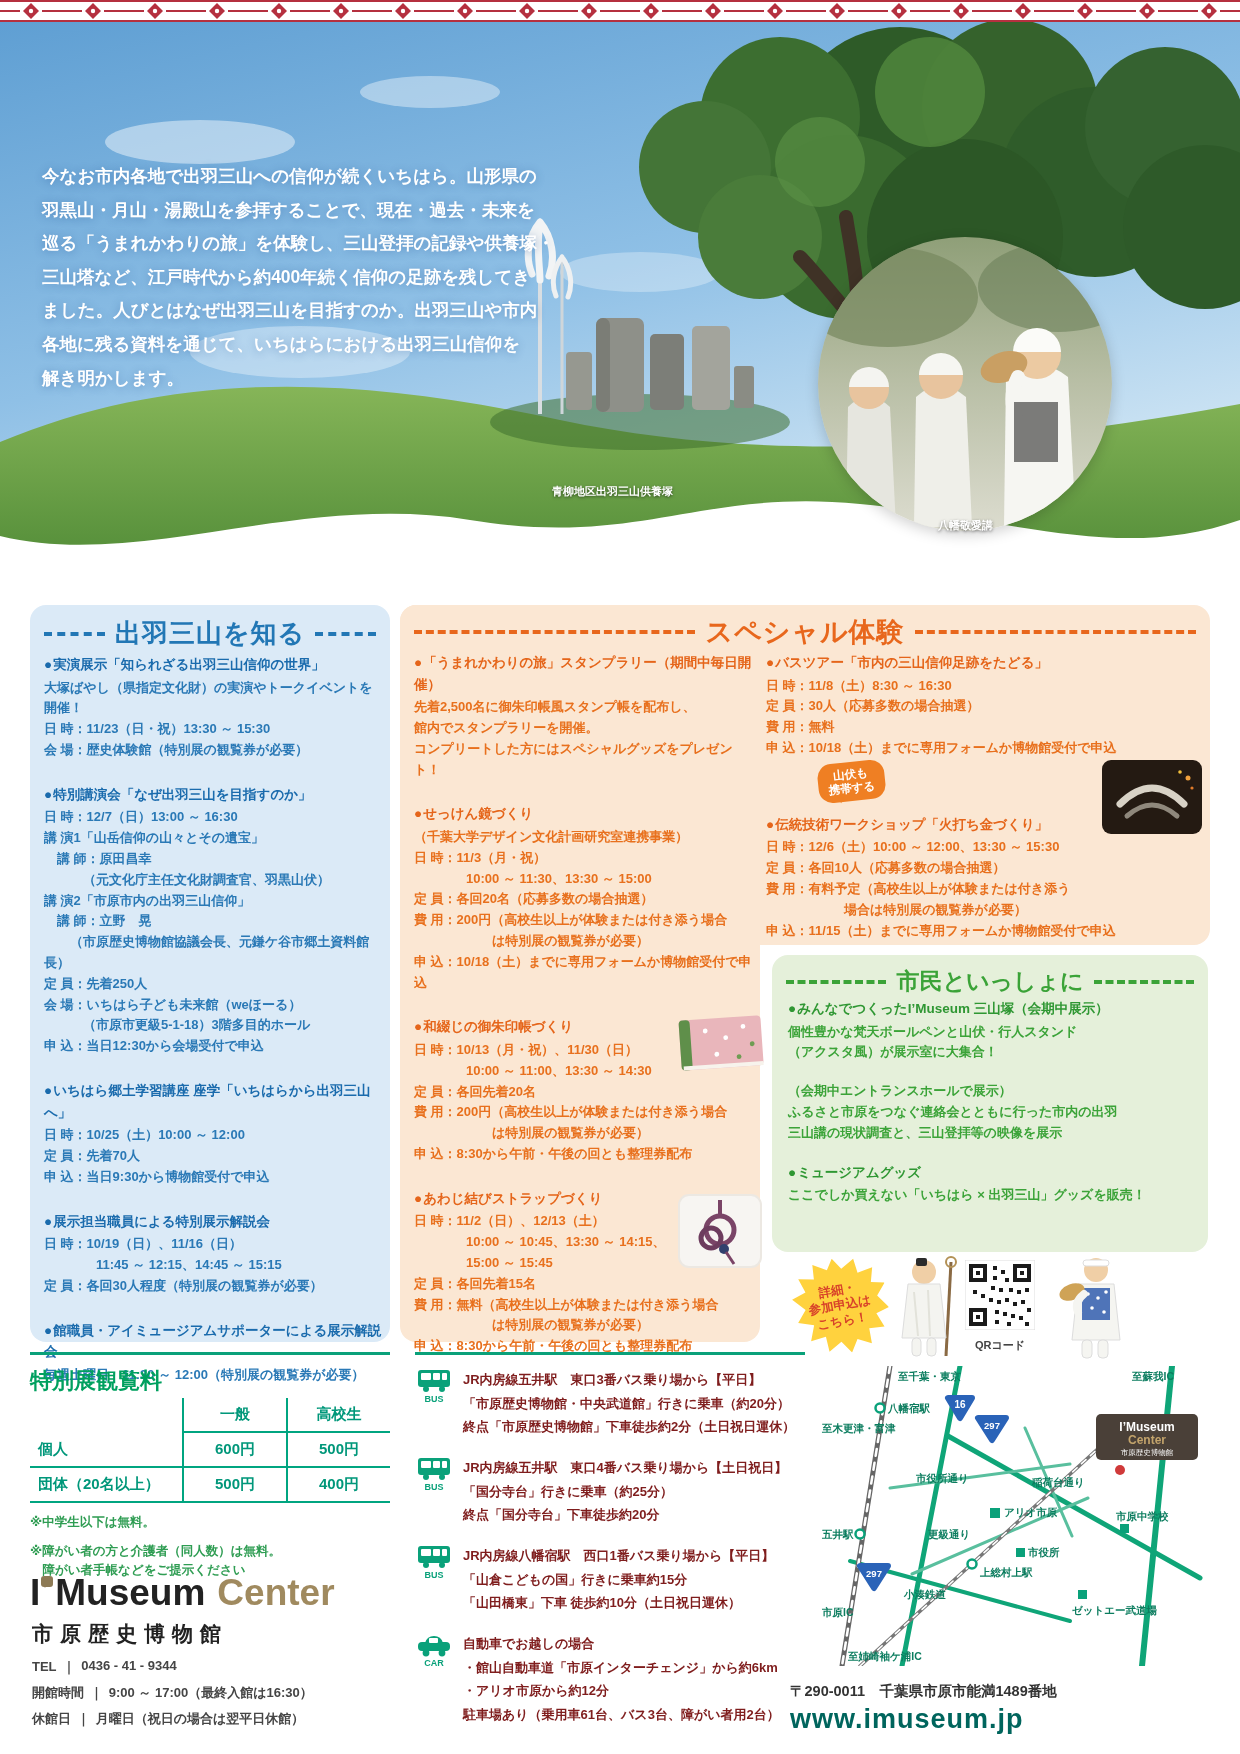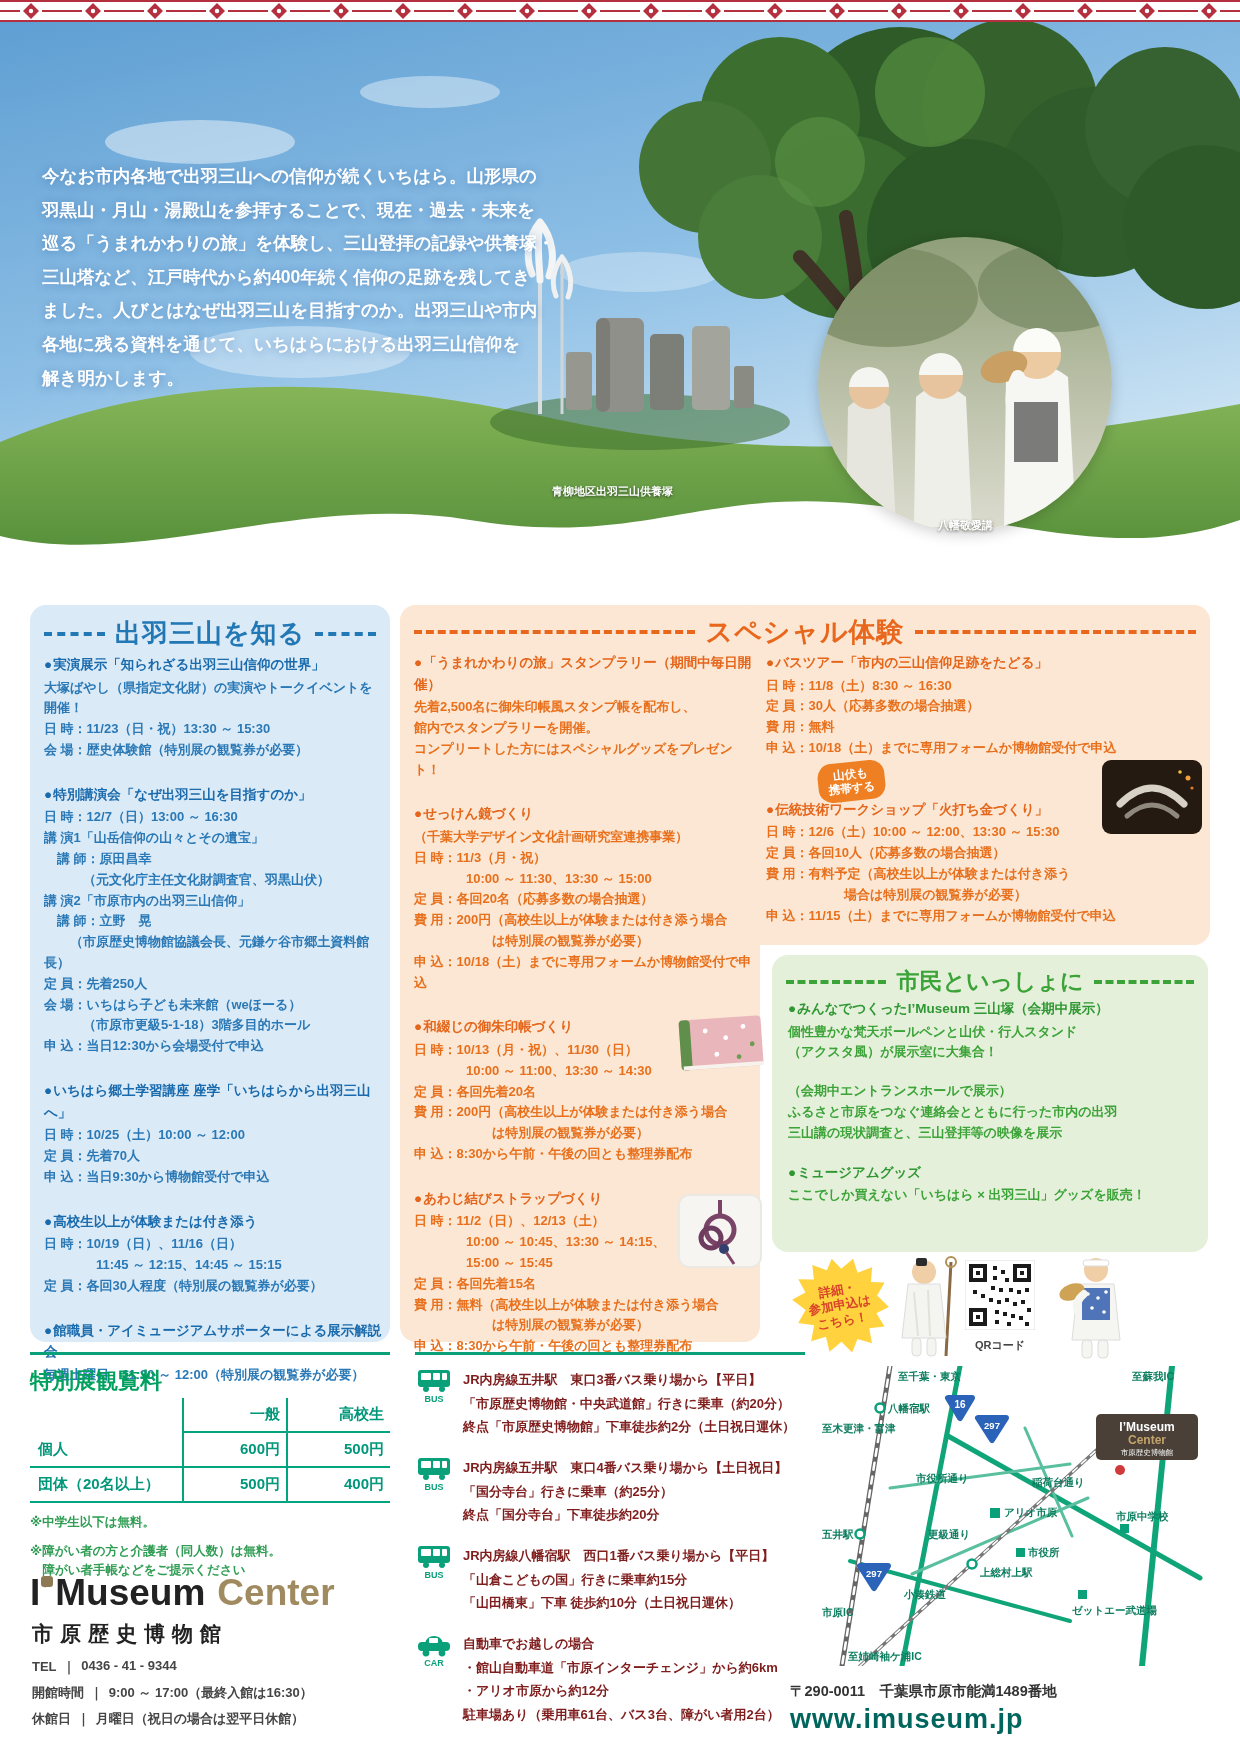--- a/index.html
+++ b/index.html
@@ -45,41 +45,41 @@
   .col-citizen .ev{margin-bottom:18px;}
   .ev-ph{position:absolute;}
   .ph-book{right:-8px;top:-6px;}
   .ph-strap{right:-4px;top:6px;}
   .ph-fire{position:absolute;right:6px;top:108px;}
   .bubble-badge{position:absolute;left:52px;top:110px;background:#ef7f23;color:#fff;
                 font-size:11.5px;font-weight:800;border-radius:14px;padding:5px 10px;
                 white-space:pre-line;text-align:center;line-height:1.25;transform:rotate(-6deg);}
   .bubble-badge::after{content:"";position:absolute;left:18px;bottom:-7px;border:6px solid transparent;
                 border-top-color:#ef7f23;border-left-width:3px;border-right-width:3px;}
-  .r2{margin-top:40px;}
+  .r2{margin-top:55px;}
   
   .qr-row{position:absolute;left:792px;top:1252px;width:420px;height:112px;}
   .burst{position:absolute;left:0;top:6px;width:96px;height:96px;background:#ffd23e;
          display:flex;align-items:center;justify-content:center;text-align:center;
          color:#d8432a;font-size:12.5px;font-weight:800;line-height:1.25;white-space:pre-line;
          transform:rotate(-10deg);
          clip-path:polygon(50% 0%,58% 12%,72% 4%,74% 19%,90% 16%,86% 31%,100% 34%,90% 46%,100% 60%,86% 64%,92% 79%,76% 78%,76% 94%,62% 87%,54% 100%,45% 87%,31% 95%,30% 79%,14% 81%,20% 65%,4% 60%,14% 48%,2% 35%,17% 30%,12% 15%,28% 18%,29% 3%,43% 11%);}
   .qrbox{position:absolute;left:172px;top:8px;width:72px;text-align:center;}
   .qr-label{margin-top:4px;font-size:11px;font-weight:700;color:#444;}
   .char1{position:absolute;left:96px;top:0;}
   .char2{position:absolute;left:258px;top:0;}
   
   .hr{position:absolute;height:3px;background:#0aa17a;top:1352px;}
   .hr1{left:30px;width:360px;}
   .hr2{left:415px;width:390px;}
   
   .pricing{position:absolute;left:30px;top:1366px;width:362px;}
   .pr-title{color:#00a05f;font-size:22px;font-weight:800;margin-bottom:2px;}
   .pt-r{display:grid;grid-template-columns:152px 104px 104px;color:#00977a;font-weight:800;font-size:15px;}
-  .pt-c{padding:7px 6px;text-align:right;border-bottom:2px solid #00a580;}
+  .pt-c{padding:7px 6px;text-align:center;border-bottom:2px solid #00a580;}
   .pt-l{text-align:left;padding-left:8px;}
   .pt-r .pt-c:nth-child(2),.pt-r .pt-c:nth-child(3){border-left:2px solid #00a580;}
   .pt-head .pt-c{border-bottom:2px solid #00a580;}
   .pt-head .pt-l{border-bottom-color:transparent;}
   .pr-note{margin-top:10px;color:#2f9d53;font-size:12.5px;font-weight:700;white-space:pre-line;line-height:1.5;}
   
   .logo{position:absolute;left:30px;top:1572px;display:flex;align-items:flex-start;
         font-size:37px;font-weight:800;color:#222;letter-spacing:0;}
   .logo .apos{width:12px;height:11px;background:#8d7a55;border-radius:3px;margin:4px 2px 0 1px;position:relative;}
   .logo .apos::after{content:"";position:absolute;left:2px;bottom:-5px;border:4px solid transparent;border-top-color:#8d7a55;border-right-width:2px;border-left-width:2px;}
@@ -251,21 +251,21 @@
 　　　（市原市更級5-1-18）3階多目的ホール
 申 込：当日12:30から会場受付で申込</div>
     </div>
     <div class="ev">
       <div class="ev-t">いちはら郷土学習講座 座学「いちはらから出羽三山へ」</div>
       <div class="ev-b">日 時：10/25（土）10:00 ～ 12:00
 定 員：先着70人
 申 込：当日9:30から博物館受付で申込</div>
     </div>
     <div class="ev">
-      <div class="ev-t">高校生以上が体験または付き添う</div>
+      <div class="ev-t">展示担当職員による特別展示解説会</div>
       <div class="ev-b">日 時：10/19（日）、11/16（日）
 　　　　11:45 ～ 12:15、14:45 ～ 15:15
 定 員：各回30人程度（特別展の観覧券が必要）</div>
     </div>
     <div class="ev">
       <div class="ev-t">館職員・アイミュージアムサポーターによる展示解説会</div>
       <div class="ev-b">毎週土曜日　11:30 ～ 12:00（特別展の観覧券が必要）</div>
     </div>
   </div>
 

